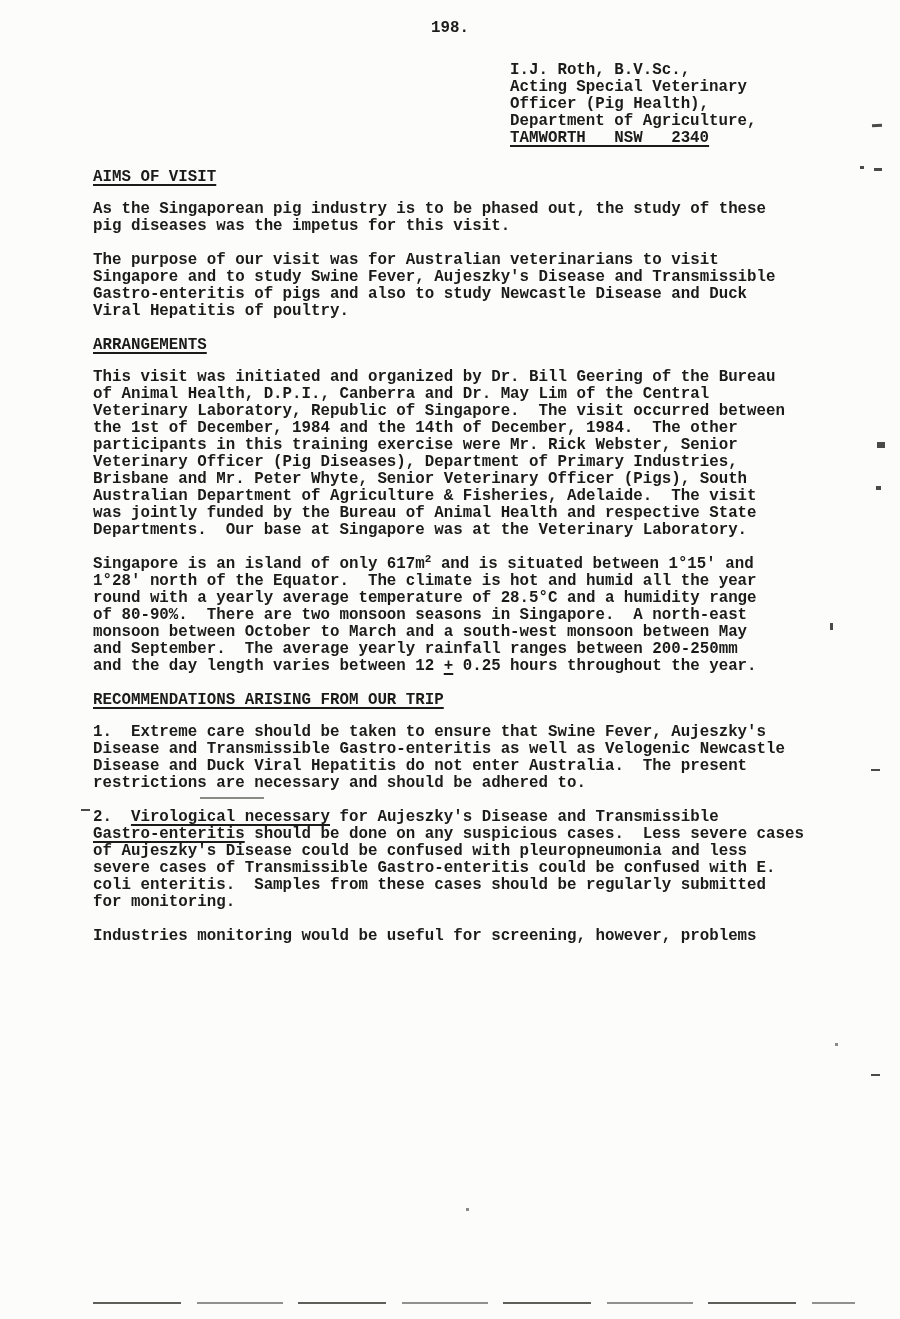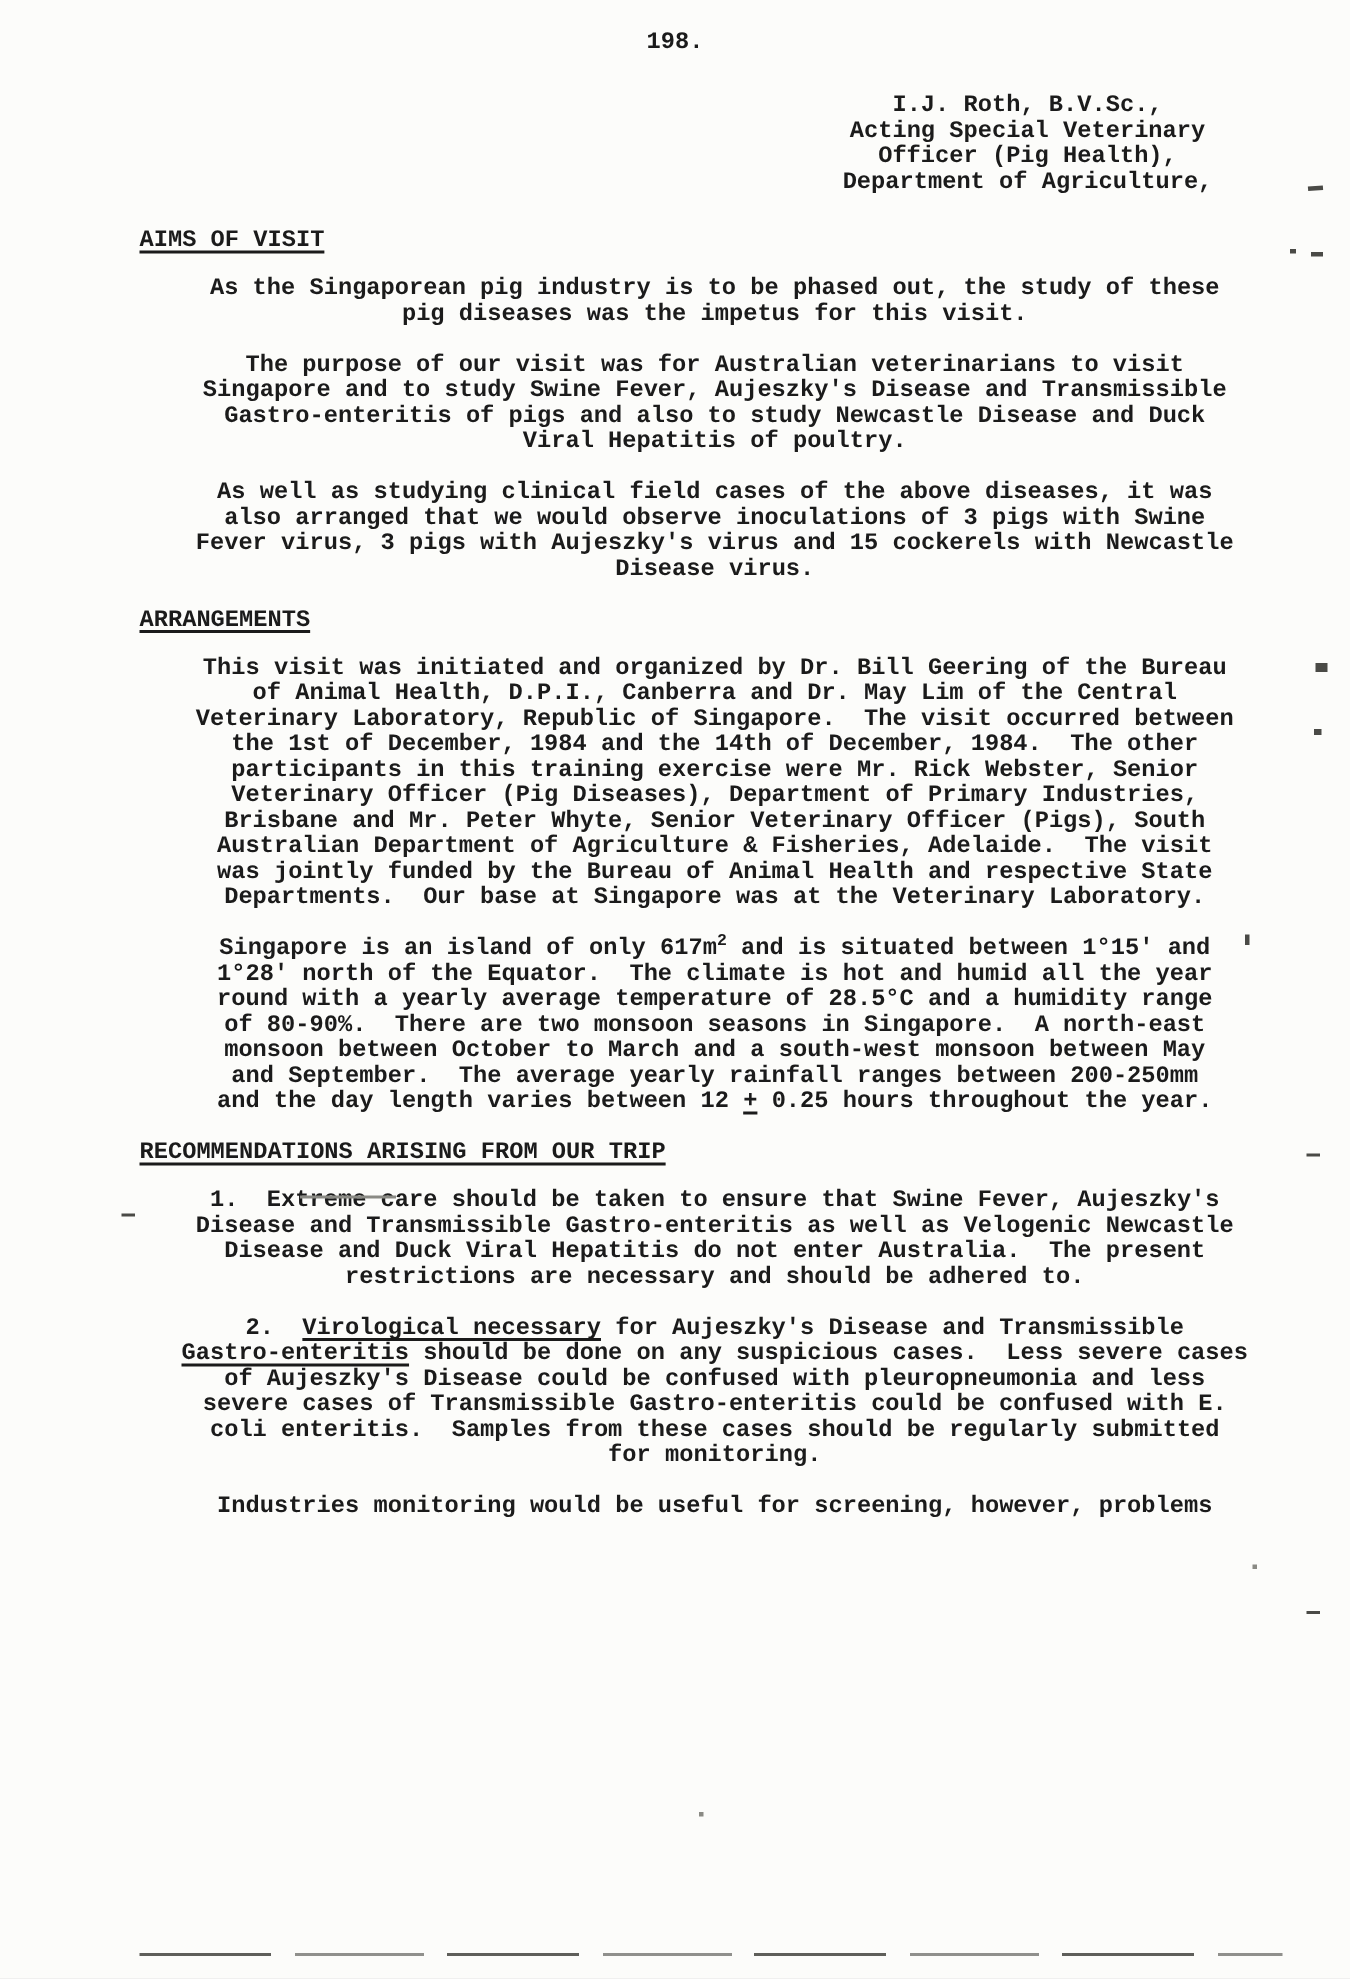--- a/index.html
+++ b/index.html
@@ -10,21 +10,21 @@
     background:#fcfcfa;
     color:#1b1b1b;
     font-family:"Liberation Mono","DejaVu Sans Mono",monospace;
     font-size:15.8px;
     line-height:17px;
     font-weight:bold;
     box-sizing:border-box;
     padding:20px 40px 0 93px;
     overflow:hidden;
   }
-  .pre{white-space:pre-wrap;text-align:center;}
+  .pre{white-space:pre-wrap;}
   .center{margin-left:-93px;width:900px;text-align:center;}
   .u{text-decoration:underline;text-underline-offset:3px;text-decoration-thickness:1.5px;}
   .title{margin-top:35px;text-decoration-thickness:2px;}
   .author{margin-top:25px;margin-left:417px;margin-bottom:22px;}
   .heading{margin:0 0 15px 0;text-decoration-thickness:2px;}
   .para{margin:0 0 17px 0;}
   .sup{font-size:11px;line-height:0;vertical-align:6px;}
   .artifact{position:absolute;background:#4a4a46;}
   .artifact.faint{background:#8a8a84;}
   .bottom-line{
@@ -40,33 +40,30 @@
 <div class="page">
 
   <div class="center">198.</div>
 
 
   <div class="author">
     <div class="pre">I.J. Roth, B.V.Sc.,
 Acting Special Veterinary
 Officer (Pig Health),
 Department of Agriculture,</div>
+    <div class="u pre">TAMWORTH   NSW   2340</div>
   </div>
 
   <div class="heading u">AIMS OF VISIT</div>
   <div class="para pre">As the Singaporean pig industry is to be phased out, the study of these
 pig diseases was the impetus for this visit.</div>
   <div class="para pre">The purpose of our visit was for Australian veterinarians to visit
 Singapore and to study Swine Fever, Aujeszky's Disease and Transmissible
 Gastro-enteritis of pigs and also to study Newcastle Disease and Duck
 Viral Hepatitis of poultry.</div>
-  <div class="para pre">As well as studying clinical field cases of the above diseases, it was
-also arranged that we would observe inoculations of 3 pigs with Swine
-Fever virus, 3 pigs with Aujeszky's virus and 15 cockerels with Newcastle
-Disease virus.</div>
 
   <div class="heading u">ARRANGEMENTS</div>
   <div class="para pre">This visit was initiated and organized by Dr. Bill Geering of the Bureau
 of Animal Health, D.P.I., Canberra and Dr. May Lim of the Central
 Veterinary Laboratory, Republic of Singapore.  The visit occurred between
 the 1st of December, 1984 and the 14th of December, 1984.  The other
 participants in this training exercise were Mr. Rick Webster, Senior
 Veterinary Officer (Pig Diseases), Department of Primary Industries,
 Brisbane and Mr. Peter Whyte, Senior Veterinary Officer (Pigs), South
 Australian Department of Agriculture &amp; Fisheries, Adelaide.  The visit

